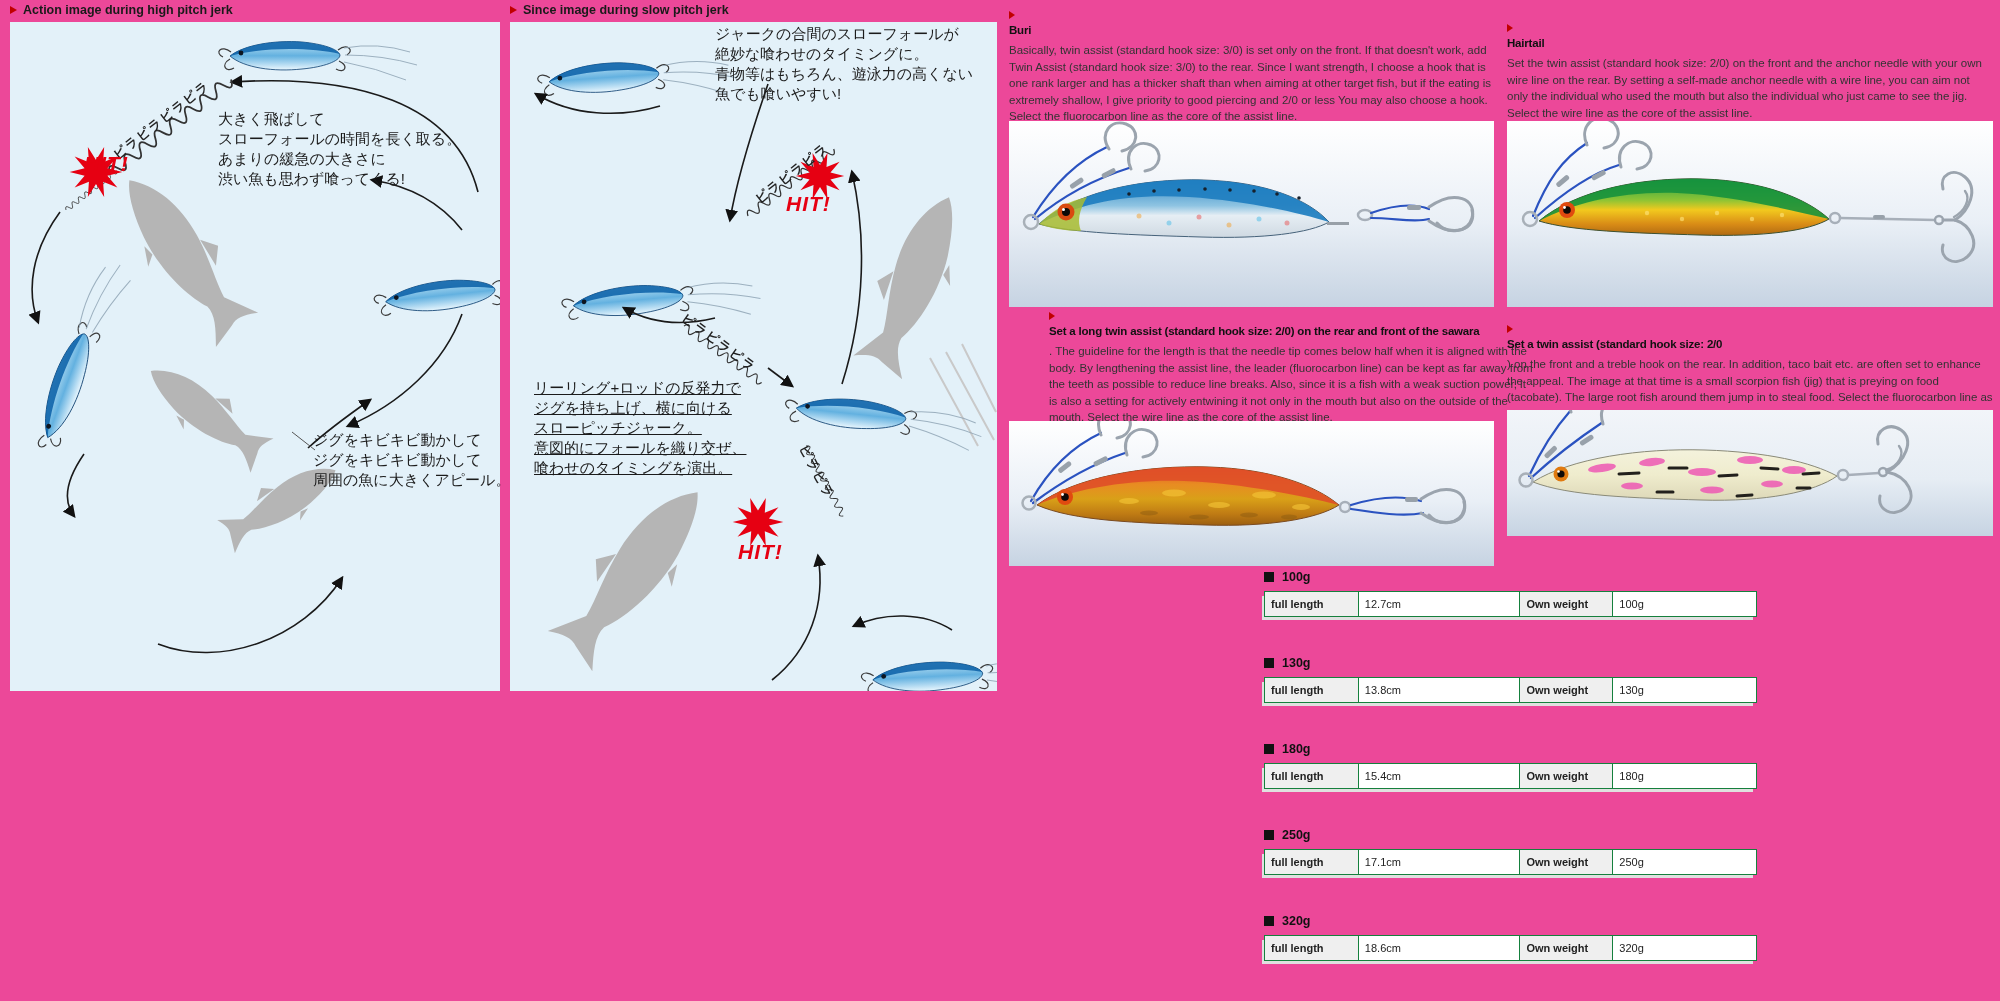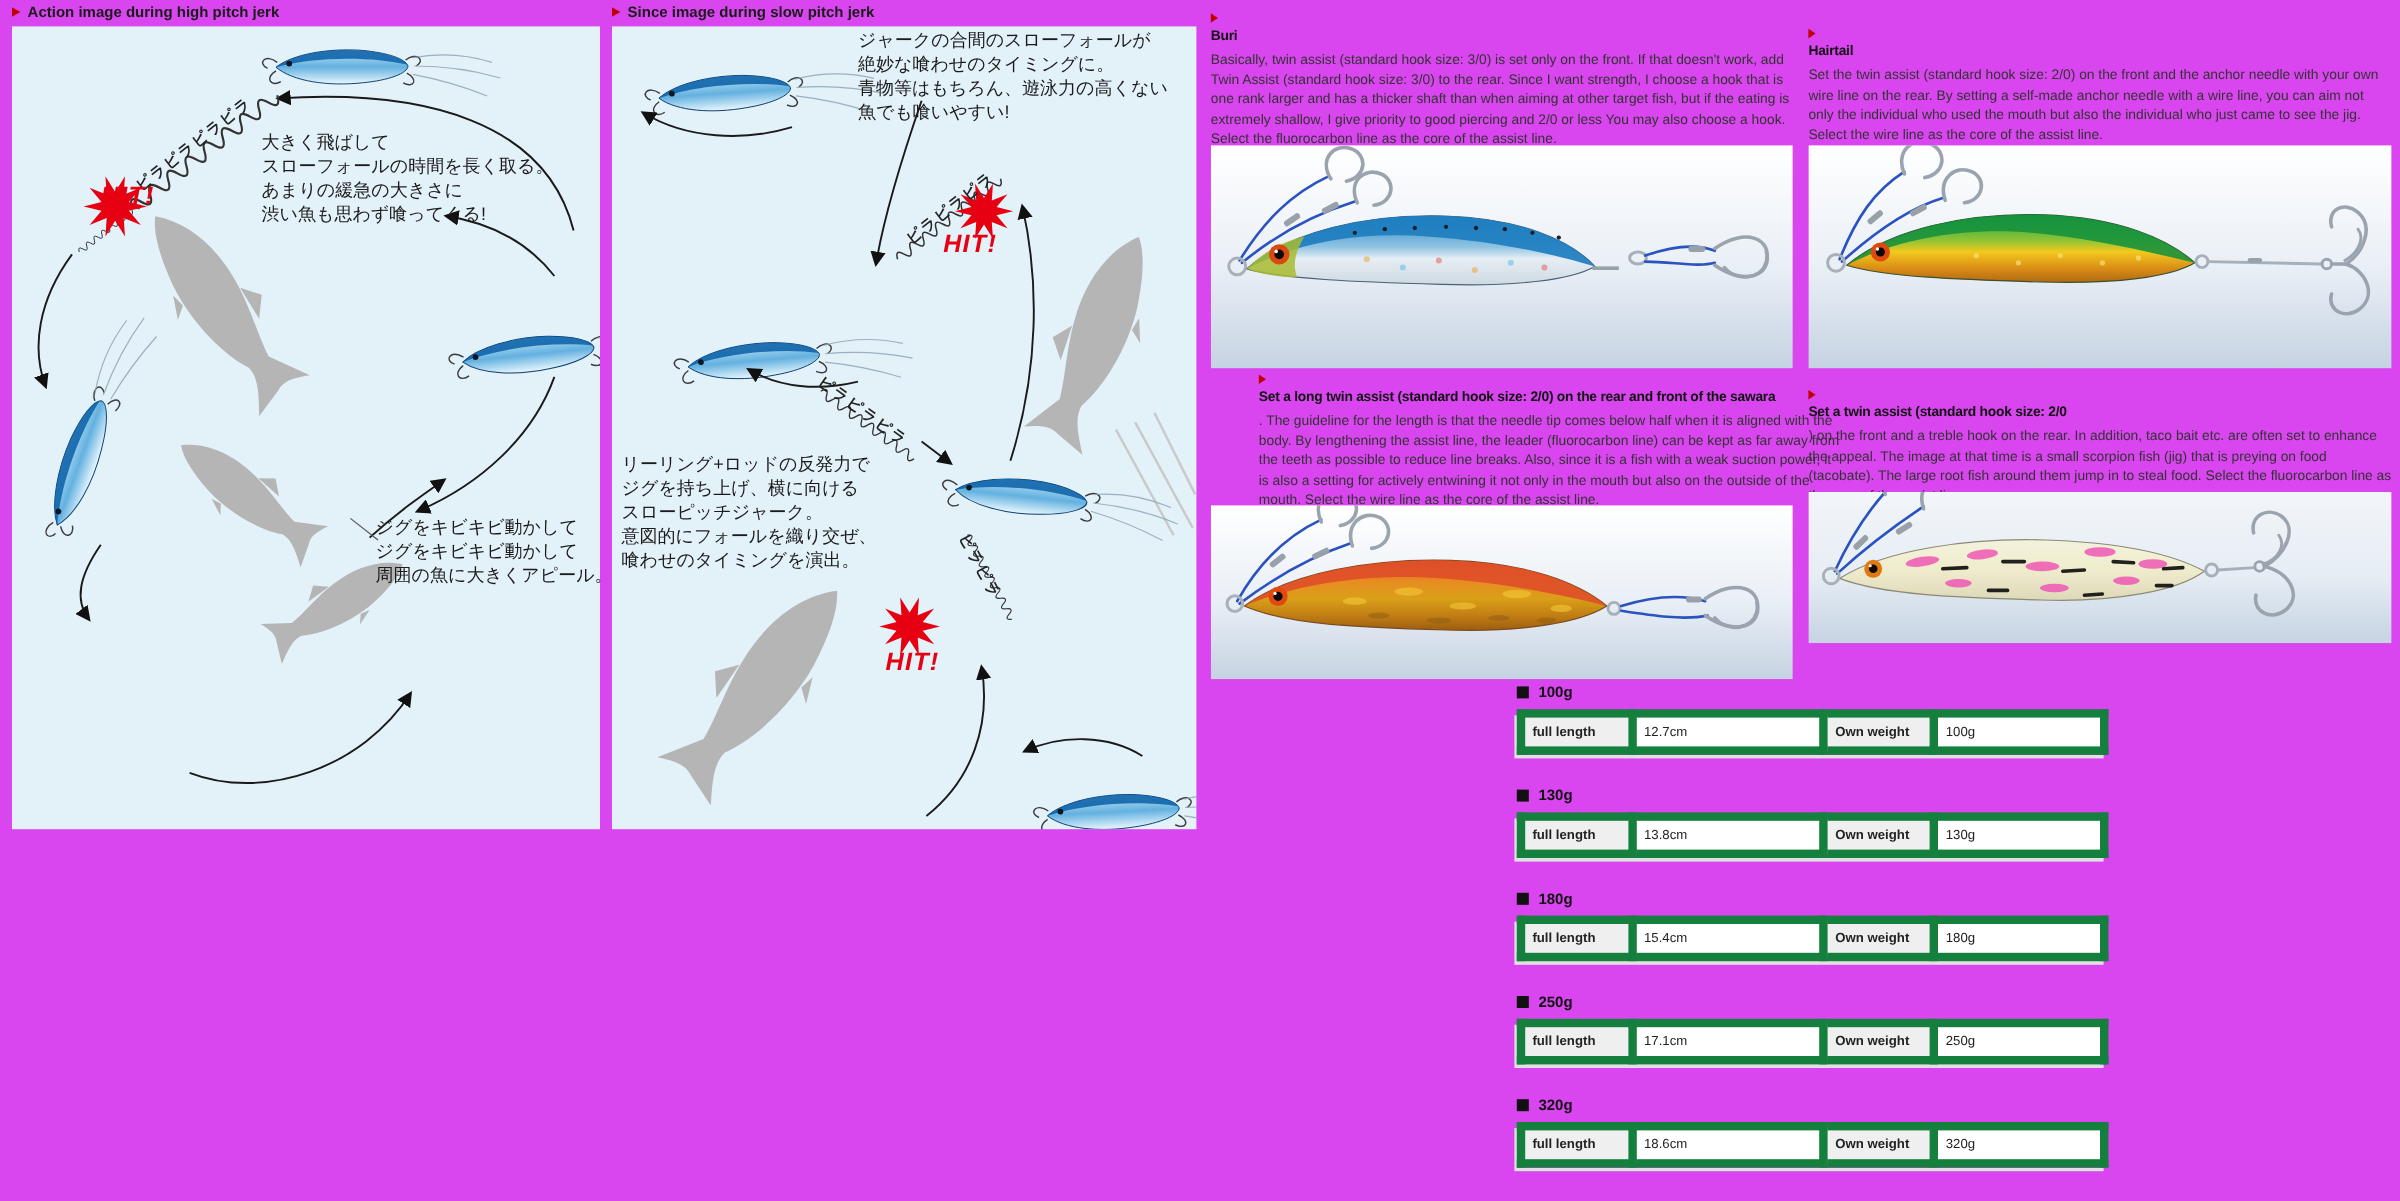--- a/index.html
+++ b/index.html
@@ -1,17 +1,17 @@
 <!DOCTYPE html>
 <html><head>
 <meta charset="utf-8">
 <style>
   html,body{margin:0;padding:0;background:#fff;}
   body{font-family:"Liberation Sans","DejaVu Sans",sans-serif;color:#222;}
-  .stage{position:relative;width:2000px;height:1001px;background:#d946ef;overflow:hidden;}
+  .stage{position:relative;width:2000px;height:1001px;background:#ec4899;overflow:hidden;}
 
   
   .panel{position:absolute;top:2px;}
   .panel-head{display:flex;align-items:center;gap:6px;height:16px;}
   .tri{width:0;height:0;border-left:7px solid #c00000;border-top:4px solid transparent;border-bottom:4px solid transparent;flex:0 0 auto;}
   .panel-title{font-size:12.5px;font-weight:bold;color:#1a1a1a;white-space:nowrap;}
   .diagram{position:relative;margin-top:4px;background:#e3f1f9;}
   .dsvg{position:absolute;left:0;top:0;}
   .note{position:absolute;font-size:15px;line-height:20px;color:#1b1b1b;white-space:nowrap;}
   .flutter{position:absolute;font-size:12.5px;font-weight:bold;color:#222;letter-spacing:2px;white-space:nowrap;transform-origin:0 0;}
@@ -26,21 +26,21 @@
   .info-head .tri{margin-top:3px;border-left-width:6px;}
   .info-title{font-size:11.5px;font-weight:bold;color:#111;letter-spacing:-0.2px;white-space:nowrap;}
   .info-body{margin:6px 0 0 0;font-size:11.5px;line-height:16.5px;color:#333;}
   .jigimg{position:absolute;display:block;}
 
   
   .spec{position:absolute;left:1264px;width:493px;}
   .spec-title{display:flex;align-items:center;gap:8px;font-size:12.5px;font-weight:bold;color:#111;height:14px;}
   .sq{width:10px;height:10px;background:#111;flex:0 0 auto;}
   table.spec-t{border-collapse:collapse;margin-top:7px;width:493px;box-shadow:-3px 4px 0 -1px #e0e0e0;}
-  .spec-t td{border:7px solid #15803d;height:24px;padding:0 6px;font-size:11px;color:#222;}
+  .spec-t td{border:1px solid #15803d;height:24px;padding:0 6px;font-size:11px;color:#222;}
   td.lab{background:#efefef;font-weight:bold;}
   td.val{background:#fff;}
 
   
   .hk{stroke:#9ba4ae;stroke-width:3;fill:none;stroke-linecap:round;}
   .hk2{stroke:#9ba4ae;stroke-width:2.4;fill:none;stroke-linecap:round;}
   .cord{stroke:#2a52c0;stroke-width:2.2;fill:none;stroke-linecap:round;}
   .wire{stroke:#a7afb9;stroke-width:2.4;fill:none;stroke-linecap:round;}
   .sleeve{fill:#98a1aa;}
   .curl{stroke:#3a3a3a;stroke-width:1.2;fill:none;}
@@ -157,21 +157,21 @@
       <div class="hit" style="left:276px;top:170px;">HIT!</div>
       <div class="flutter" style="left:178px;top:288px;transform:rotate(36deg);">ピラピラピラ</div>
       <div class="flutter" style="left:300px;top:420px;transform:rotate(62deg);">ピラピラ</div>
       <div class="hit" style="left:228px;top:518px;">HIT!</div>
       <div class="note" style="left:205px;top:2px;">
         <div>ジャークの合間のスローフォールが</div>
         <div>絶妙な喰わせのタイミングに。</div>
         <div>青物等はもちろん、遊泳力の高くない</div>
         <div>魚でも喰いやすい!</div>
       </div>
-      <div class="note" style="left:8px;top:356px;">
+      <div class="note" style="left:24px;top:356px;text-decoration:underline;">
         <div>リーリング+ロッドの反発力で</div>
         <div>ジグを持ち上げ、横に向ける</div>
         <div>スローピッチジャーク。</div>
         <div>意図的にフォールを織り交ぜ、</div>
         <div>喰わせのタイミングを演出。</div>
       </div>
     </div>
   </section>
 
   <section class="info" style="left:1009px;top:8px;width:485px;">

